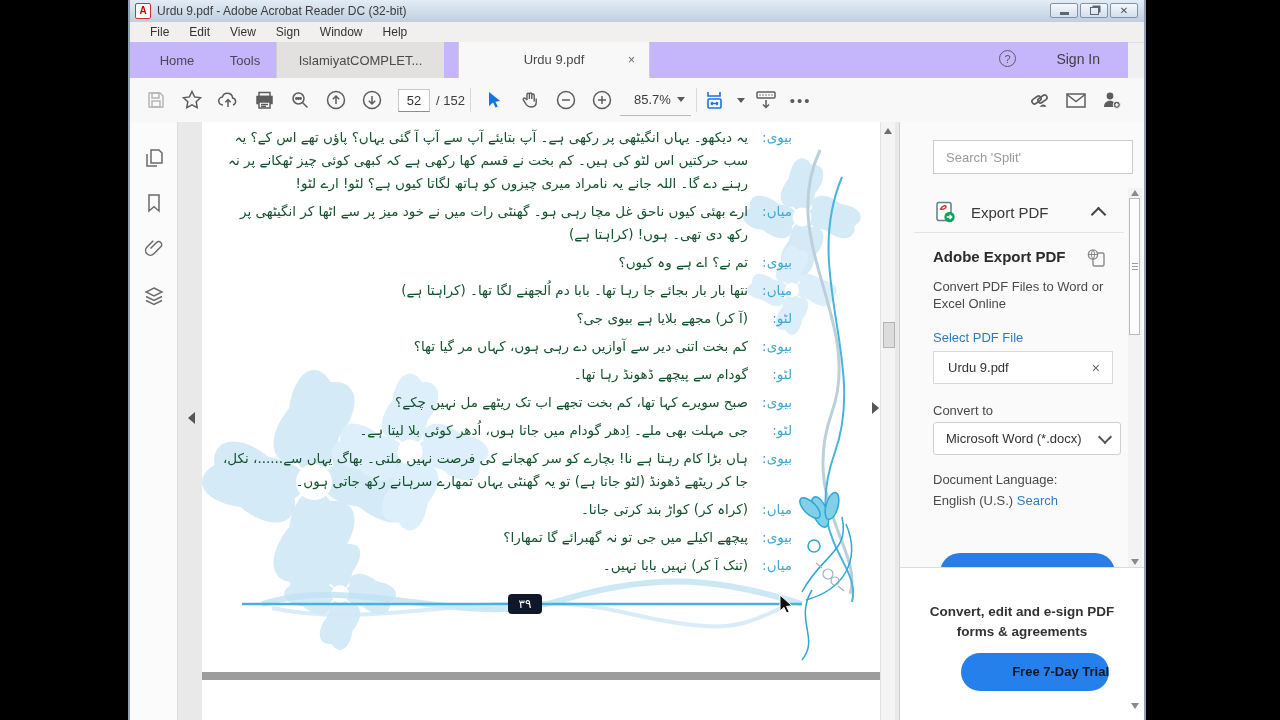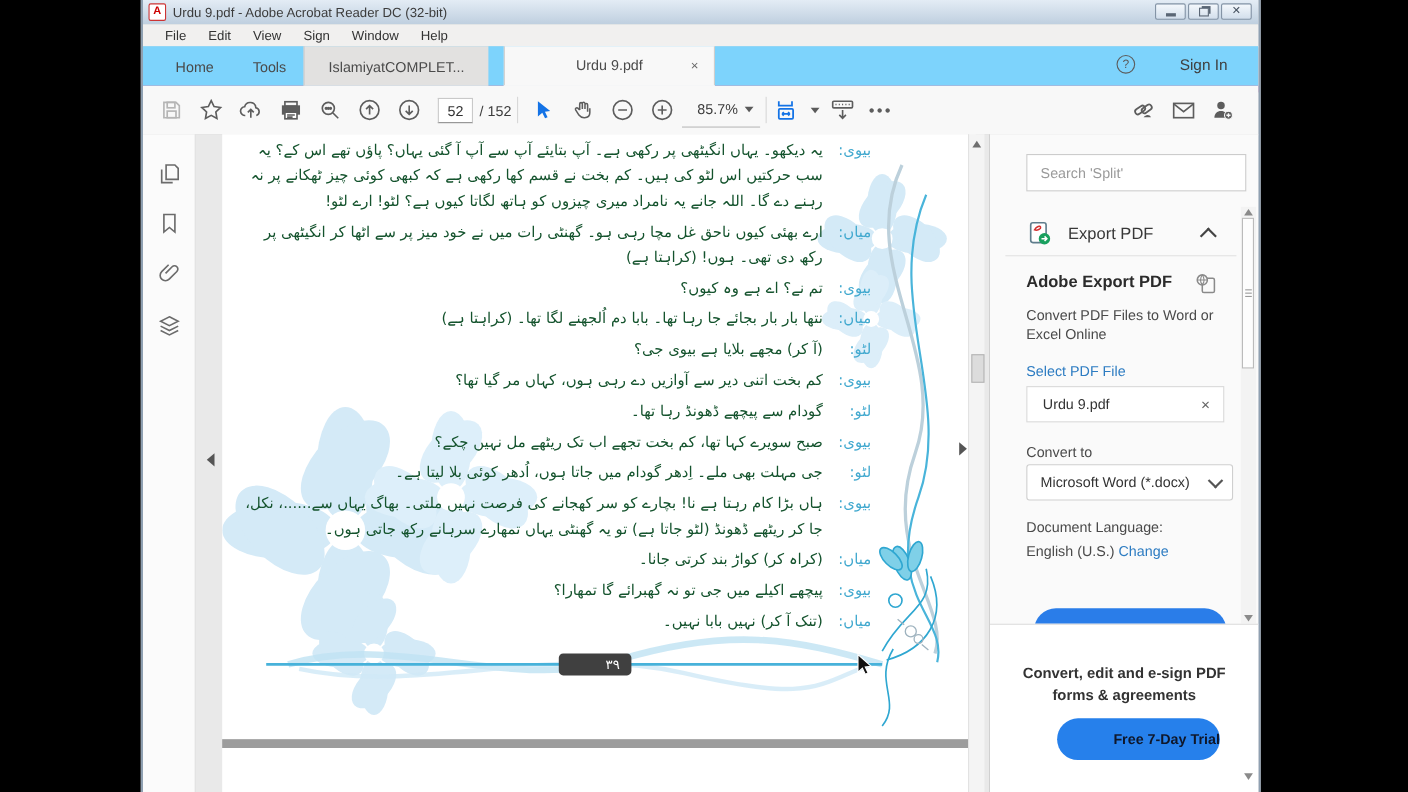--- a/index.html
+++ b/index.html
@@ -21,21 +21,21 @@
   .winbtn .minbar{width:9px;height:3px;background:#5a6675;margin-top:6px;}
   .winbtn .rest{width:7px;height:6px;border:1px solid #5a6675;box-shadow:2px -2px 0 -0.5px #5a6675;}
   .winbtn .xx{font-size:10px;font-weight:bold;line-height:1;}
 
   
   #menubar{position:absolute;left:0;top:22px;right:0;height:20px;background:#f1f0ef;display:flex;
     align-items:center;padding-left:10px;border-bottom:1px solid #e0dfde;}
   #menubar span{font-size:12px;color:#333;padding:2px 10px;}
 
   
-  #tabbar{position:absolute;left:0;top:42px;right:0;height:36px;background:#7dd3fc;border-bottom:6px solid #be185d;}
+  #tabbar{position:absolute;left:0;top:42px;right:16px;height:36px;background:#c4b5fd;border-bottom:6px solid #be185d;}
   .navtab{position:absolute;top:0;height:36px;display:flex;align-items:center;justify-content:center;
     font-size:13px;color:#4a4a4a;}
   #tab-home{left:16px;width:62px;}
   #tab-tools{left:84px;width:62px;}
   .doctab{position:absolute;top:0;height:36px;border-left:1px solid #cfcecd;display:flex;align-items:center;
     justify-content:center;font-size:13px;color:#4a4a4a;box-sizing:border-box;}
   #doctab1{left:146px;width:168px;background:#e2e1e0;}
   #doctab2{left:328px;width:192px;background:#f8f8f8;border-right:1px solid #cfcecd;border-bottom:1px solid #f8f8f8;}
   #doctab2 .closex{position:absolute;right:14px;top:11px;font-size:12px;color:#666;}
   #help-circle{position:absolute;right:112px;top:8px;width:17px;height:17px;border:1.5px solid #5c5c5c;
@@ -65,22 +65,22 @@
 
   #viewport{position:absolute;left:48px;top:0;width:721px;bottom:0;background:#e9e9e9;}
   #page{position:absolute;left:24px;top:0;width:685px;height:550px;background:#fff;overflow:hidden;}
   #pagesep{position:absolute;left:24px;top:550px;width:685px;height:8px;background:#9c9c9c;}
   #page2{position:absolute;left:24px;top:558px;width:685px;bottom:0;background:#fff;}
   #decor{position:absolute;left:0;top:0;z-index:0;}
   #dialogue{position:absolute;top:4px;left:14px;right:95px;direction:rtl;z-index:2;}
   .drow{display:flex;margin-bottom:5px;}
   .spk{flex:none;width:44px;color:#42a9cf;font-family:"DejaVu Sans",sans-serif;font-size:13.5px;line-height:23px;}
   .dtext{flex:1;color:#14532d;font-family:"DejaVu Sans",sans-serif;font-size:13.5px;line-height:23px;}
-  #pagenum-badge{position:absolute;left:306px;top:472px;width:34px;height:20px;background:#404040;border-radius:4px;
-    color:#fff;font-family:"DejaVu Sans",sans-serif;font-size:12px;text-align:center;line-height:20px;z-index:3;padding-left:32px;}
+  #pagenum-badge{position:absolute;left:306px;top:472px;width:34px;height:20px;background:#0f172a;border-radius:4px;
+    color:#fff;font-family:"DejaVu Sans",sans-serif;font-size:12px;text-align:center;line-height:20px;z-index:3;}
 
   
   #docscroll{position:absolute;right:4px;top:0;width:14px;bottom:0;background:#f4f4f4;border-left:1px solid #e2e2e2;}
   .tri-up{width:0;height:0;border-left:4px solid transparent;border-right:4px solid transparent;border-bottom:6px solid #6f6f6f;}
   .tri-down{width:0;height:0;border-left:4px solid transparent;border-right:4px solid transparent;border-top:6px solid #6f6f6f;}
   .tri-left{width:0;height:0;border-top:6px solid transparent;border-bottom:6px solid transparent;border-right:7px solid #555;}
   .tri-right{width:0;height:0;border-top:6px solid transparent;border-bottom:6px solid transparent;border-left:7px solid #555;}
   #docthumb{position:absolute;left:2px;top:200px;width:10px;height:24px;background:#dcdcdc;border:1px solid #b4b4b4;}
 
   
@@ -464,21 +464,21 @@
 
       <div class="ptxt" style="top:281px;">Convert to</div>
       <div id="dropdown">
         <span class="dval">Microsoft Word (*.docx)</span>
         <span class="dchev"></span>
       </div>
 
       <div class="ptxt" style="top:350px;">Document Language:</div>
       <div class="ptxt" style="top:371px;">
         <span>English (U.S.)</span>
-        <span id="changelink">Change</span>
+        <span id="changelink">Search</span>
       </div>
 
       <div id="convertbtn"></div>
 
       <div id="pscroll">
         <div class="abs tri-up" style="left:3px;top:2px;border-bottom-color:#8a8a8a;"></div>
         <div id="pthumb">
           <div class="grip" style="top:64px;"></div>
             <div class="grip" style="top:67px;"></div>
             <div class="grip" style="top:70px;"></div>

